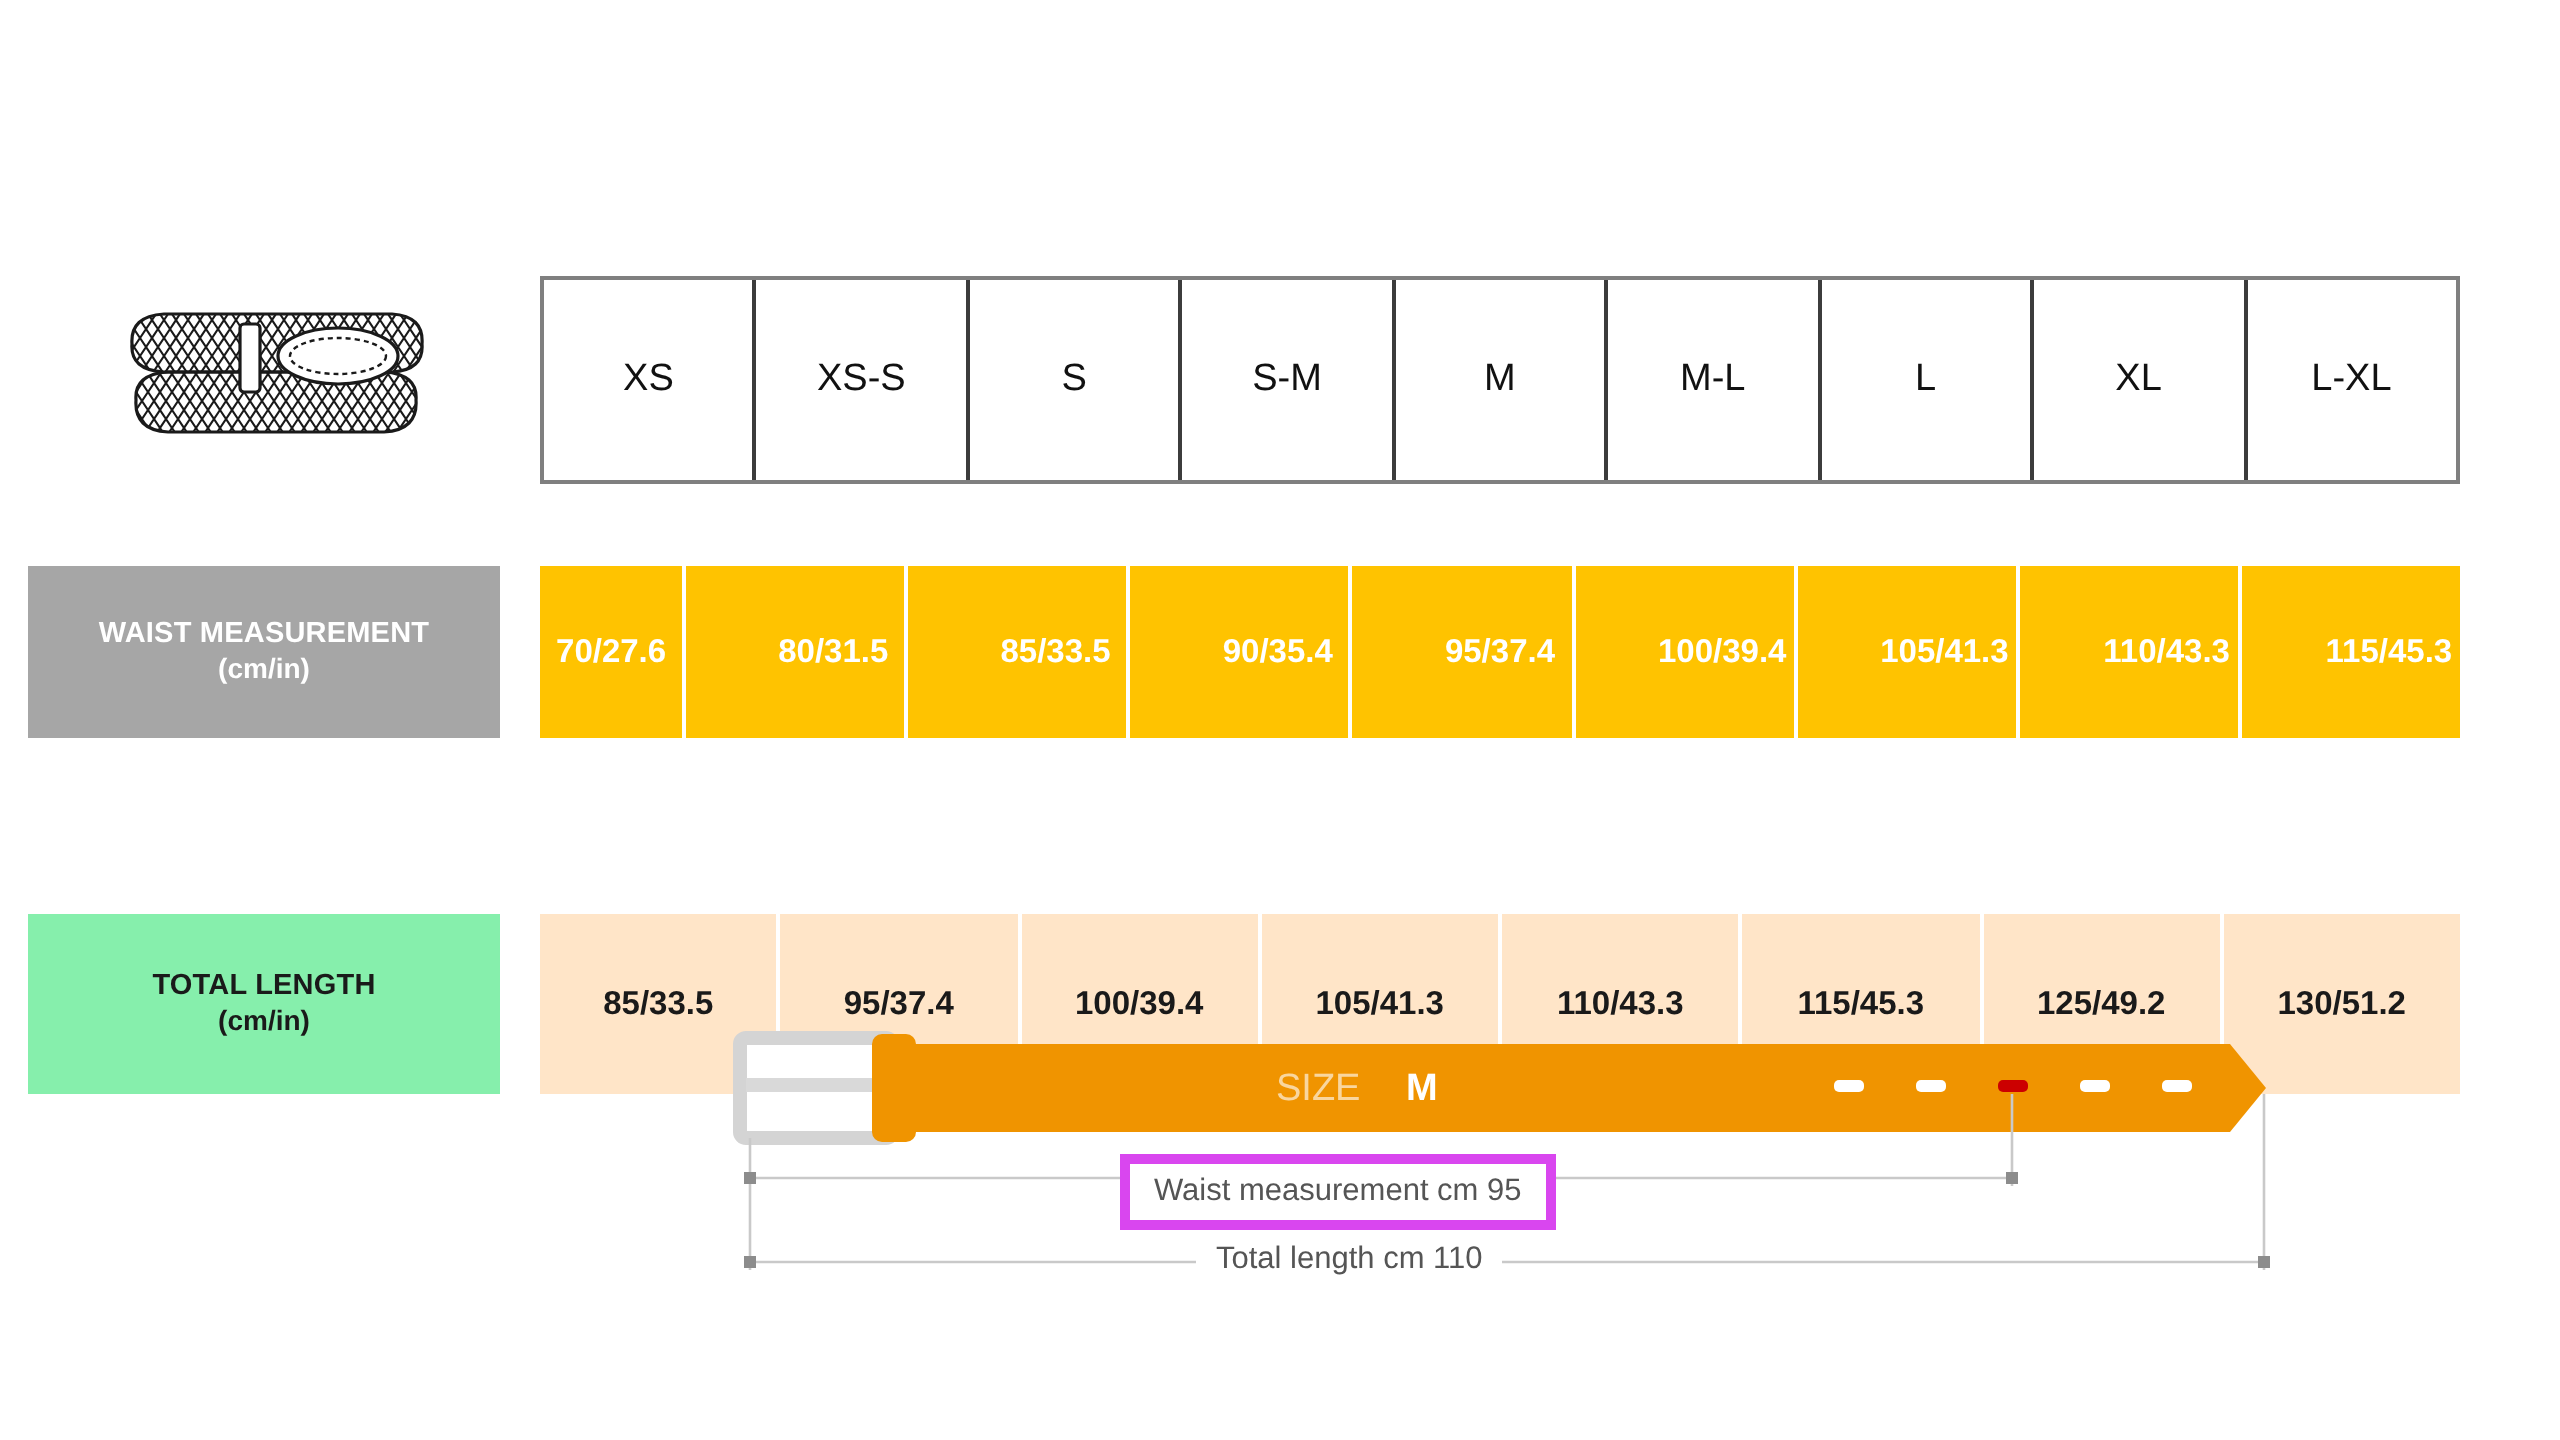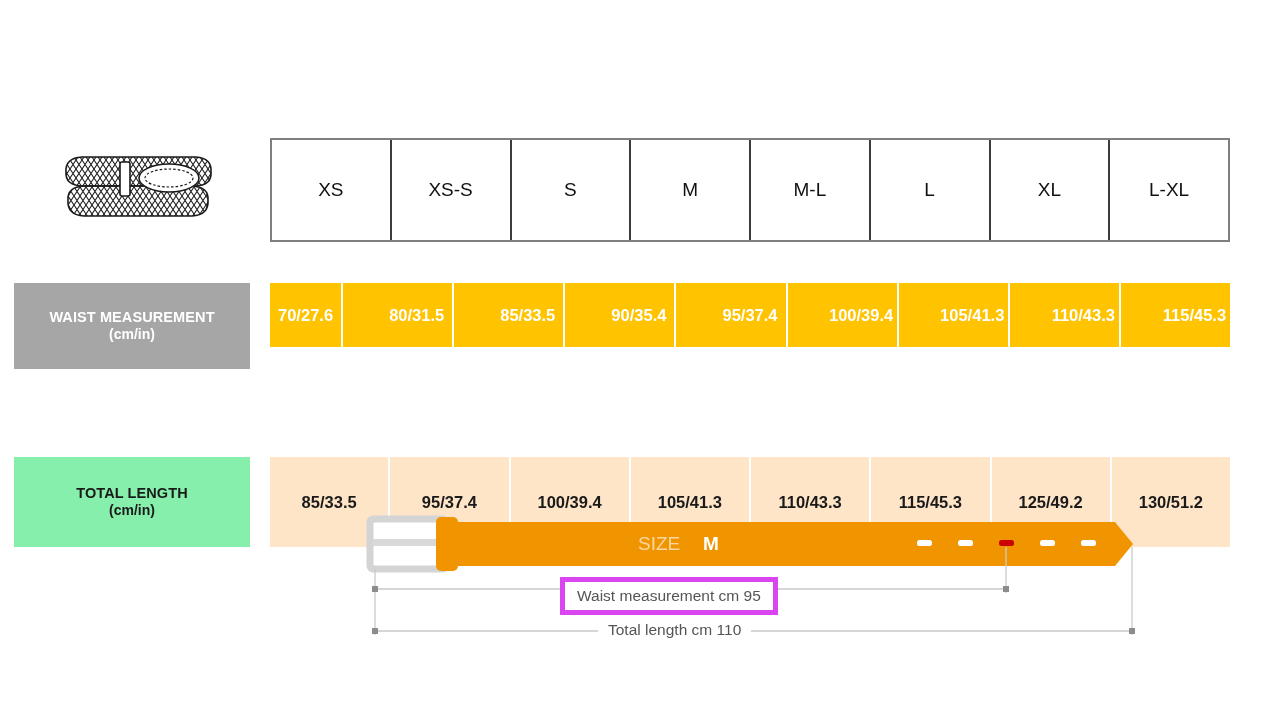--- a/index.html
+++ b/index.html
@@ -106,21 +106,21 @@
   
   #row-waist { height: 86px; }
   #row-waist .row-label {
     top: 0;
     height: 86px;
     background: #a6a6a6;
     color: #ffffff;
   }
   #row-waist .cells {
     top: 0;
-    height: 64px;
+    height: 86px;
     background: #ffc300;
     gap: 38px;
   }
   #row-waist .cells .cell { color: #ffffff; }
 
   
   #row-total { height: 90px; }
   #row-total .row-label {
     top: 88px;
     height: 90px;
@@ -186,20 +186,21 @@
 
     <ellipse cx="117" cy="36" rx="30" ry="14" fill="#ffffff" stroke="#1a1a1a" stroke-width="1.6"></ellipse>
     <ellipse cx="117" cy="36" rx="24" ry="9" fill="#ffffff" stroke="#1a1a1a" stroke-width="1.2" stroke-dasharray="2.5 2"></ellipse>
   </svg>
 </div>
 
 <div id="size-header-table">
   <div class="hdr-cell">XS</div>
   <div class="hdr-cell">XS-S</div>
   <div class="hdr-cell">S</div>
+  <div class="hdr-cell">S-M</div>
   <div class="hdr-cell">M</div>
   <div class="hdr-cell">M-L</div>
   <div class="hdr-cell">L</div>
   <div class="hdr-cell">XL</div>
   <div class="hdr-cell">L-XL</div>
 </div>
 
 <div id="measurement-block">
 
   <div class="meas-row" id="row-waist">

